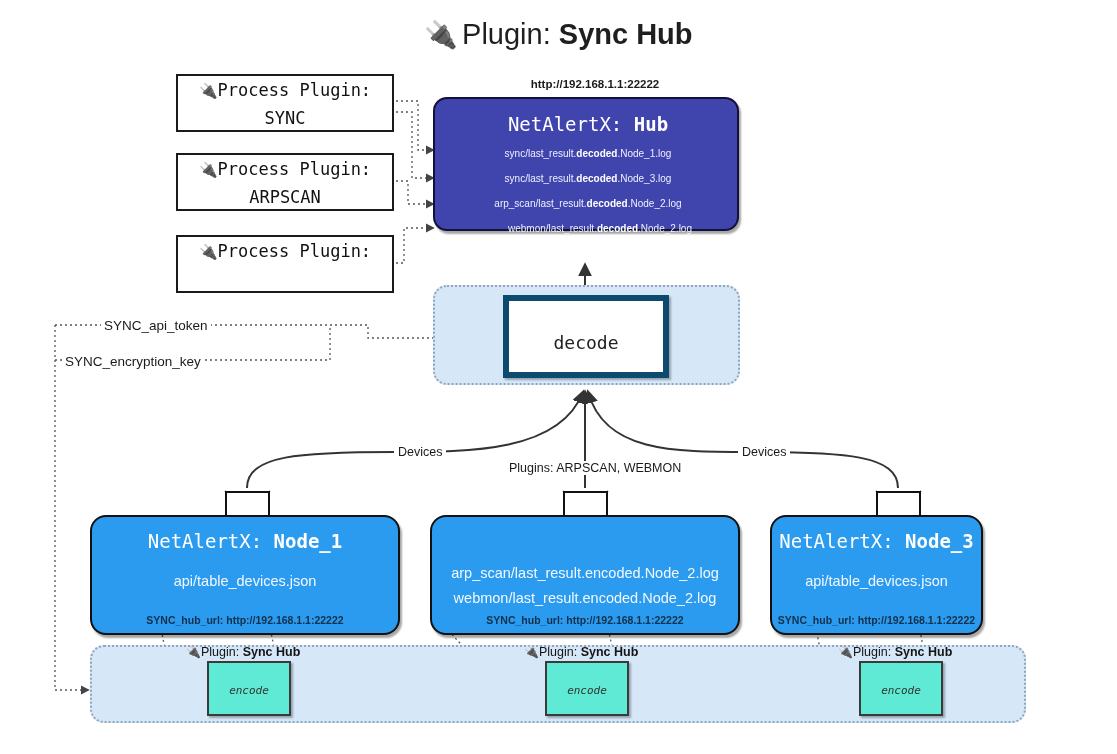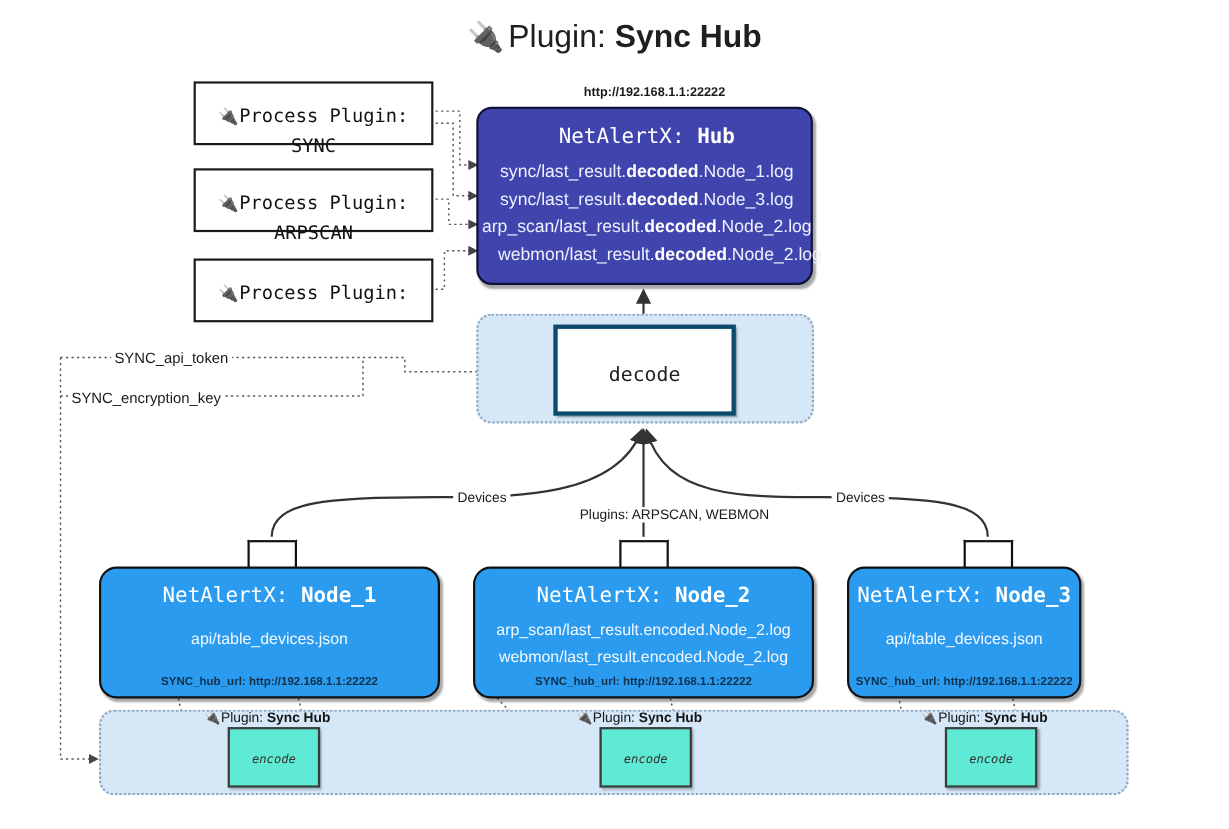--- a/index.html
+++ b/index.html
@@ -12,54 +12,54 @@
 
   
   #title{top:18px;left:0;width:1117px;text-align:center;font-size:29px;
          letter-spacing:0px;color:#1f1f1f;}
   #title .plug{font-size:27px;margin-right:4px;}
   #title .b{font-weight:bold;}
 
   
   .proc-box{width:218px;height:58px;background:#ffffff;border:2px solid #1a1a1a;
             font-family:"DejaVu Sans Mono","Liberation Mono",monospace;
-            font-size:17px;line-height:27px;text-align:center;padding-top:17px;
+            font-size:17px;line-height:27px;text-align:center;padding-top:1px;
             color:#111;}
   .proc-box .l1{display:block;white-space:nowrap;}
   .proc-box .l2{display:block;}
   .proc-box .plug{font-family:"DejaVu Sans",sans-serif;font-size:15px;}
 
   
   #hub-url{top:78px;left:430px;width:330px;text-align:center;font-size:11.5px;
            color:#1b1b1b;font-weight:600;}
-  #hub{left:433px;top:97px;width:306px;height:162px;background:#4044ad;
+  #hub{left:433px;top:97px;width:306px;height:134px;background:#4044ad;
        border:2px solid #11113a;border-radius:14px;
        box-shadow:2px 3px 2px rgba(0,0,0,.35);}
   #hub-title{top:14px;left:0;width:306px;text-align:center;color:#ffffff;
              font-family:"DejaVu Sans Mono","Liberation Mono",monospace;font-size:19px;}
   #hub-title .b{font-weight:bold;}
-  .hub-line{left:0;width:306px;text-align:center;color:#eef0ff;font-size:16px;
+  .hub-line{left:0;width:306px;text-align:center;color:#eef0ff;font-size:10px;
             white-space:nowrap;}
   .hub-line .b{font-weight:bold;color:#ffffff;}
 
   
   #decode-panel{left:433px;top:285px;width:307px;height:100px;background:#d6e7f8;
                 border:2px dotted #8ea6bd;border-radius:14px;}
   #decode-box{left:503px;top:295px;width:166px;height:83px;background:#ffffff;
-              border:4px solid #0c4a6e;box-shadow:2px 2px 2px rgba(0,0,0,.3);}
+              border:6px solid #0c4a6e;box-shadow:2px 2px 2px rgba(0,0,0,.3);}
   #decode-box span{display:block;width:100%;text-align:center;line-height:83px;
                    font-family:"DejaVu Sans Mono","Liberation Mono",monospace;font-size:18px;color:#222;}
 
   
   .tok{font-size:13.5px;color:#1a1a1a;background:#ffffff;padding:0 3px;white-space:nowrap;}
   #tok-api{left:101px;top:318px;}
   #tok-key{left:62px;top:354px;}
 
   
-  .edge-lbl{font-size:12.5px;color:#1a1a1a;background:#ffffff;padding:0 4px;white-space:nowrap;margin-left:18px;}
+  .edge-lbl{font-size:12.5px;color:#1a1a1a;background:#ffffff;padding:0 4px;white-space:nowrap;}
   #lbl-dev-l{left:394px;top:445px;}
   #lbl-dev-r{left:738px;top:445px;}
   #lbl-plugins{left:505px;top:461px;}
 
   
   .node{height:120px;background:#2b9bf0;border:2px solid #111;border-radius:16px;
         box-shadow:2px 3px 2px rgba(0,0,0,.35);}
   .node-title{left:0;top:13px;width:100%;text-align:center;color:#ffffff;
               font-family:"DejaVu Sans Mono","Liberation Mono",monospace;font-size:19px;}
   .node-title .b{font-weight:bold;}
@@ -216,24 +216,20 @@
       <span class="b">Node_1</span>
     </div>
     <div class="abs node-line" style="top:56px;">api/table_devices.json</div>
     <div class="abs node-url">
       <span>SYNC_hub_url:</span>
       <span>http://192.168.1.1:22222</span>
     </div>
   </div>
 
   <div class="abs node" id="node2">
-    <div class="abs node-title">
-      <span>NetAlertX:</span>
-      <span class="b">Node_2</span>
-    </div>
     <div class="abs node-line" style="top:48px;">arp_scan/last_result.encoded.Node_2.log</div>
     <div class="abs node-line" style="top:73px;">webmon/last_result.encoded.Node_2.log</div>
     <div class="abs node-url">
       <span>SYNC_hub_url:</span>
       <span>http://192.168.1.1:22222</span>
     </div>
   </div>
 
   <div class="abs node" id="node3">
     <div class="abs node-title">

